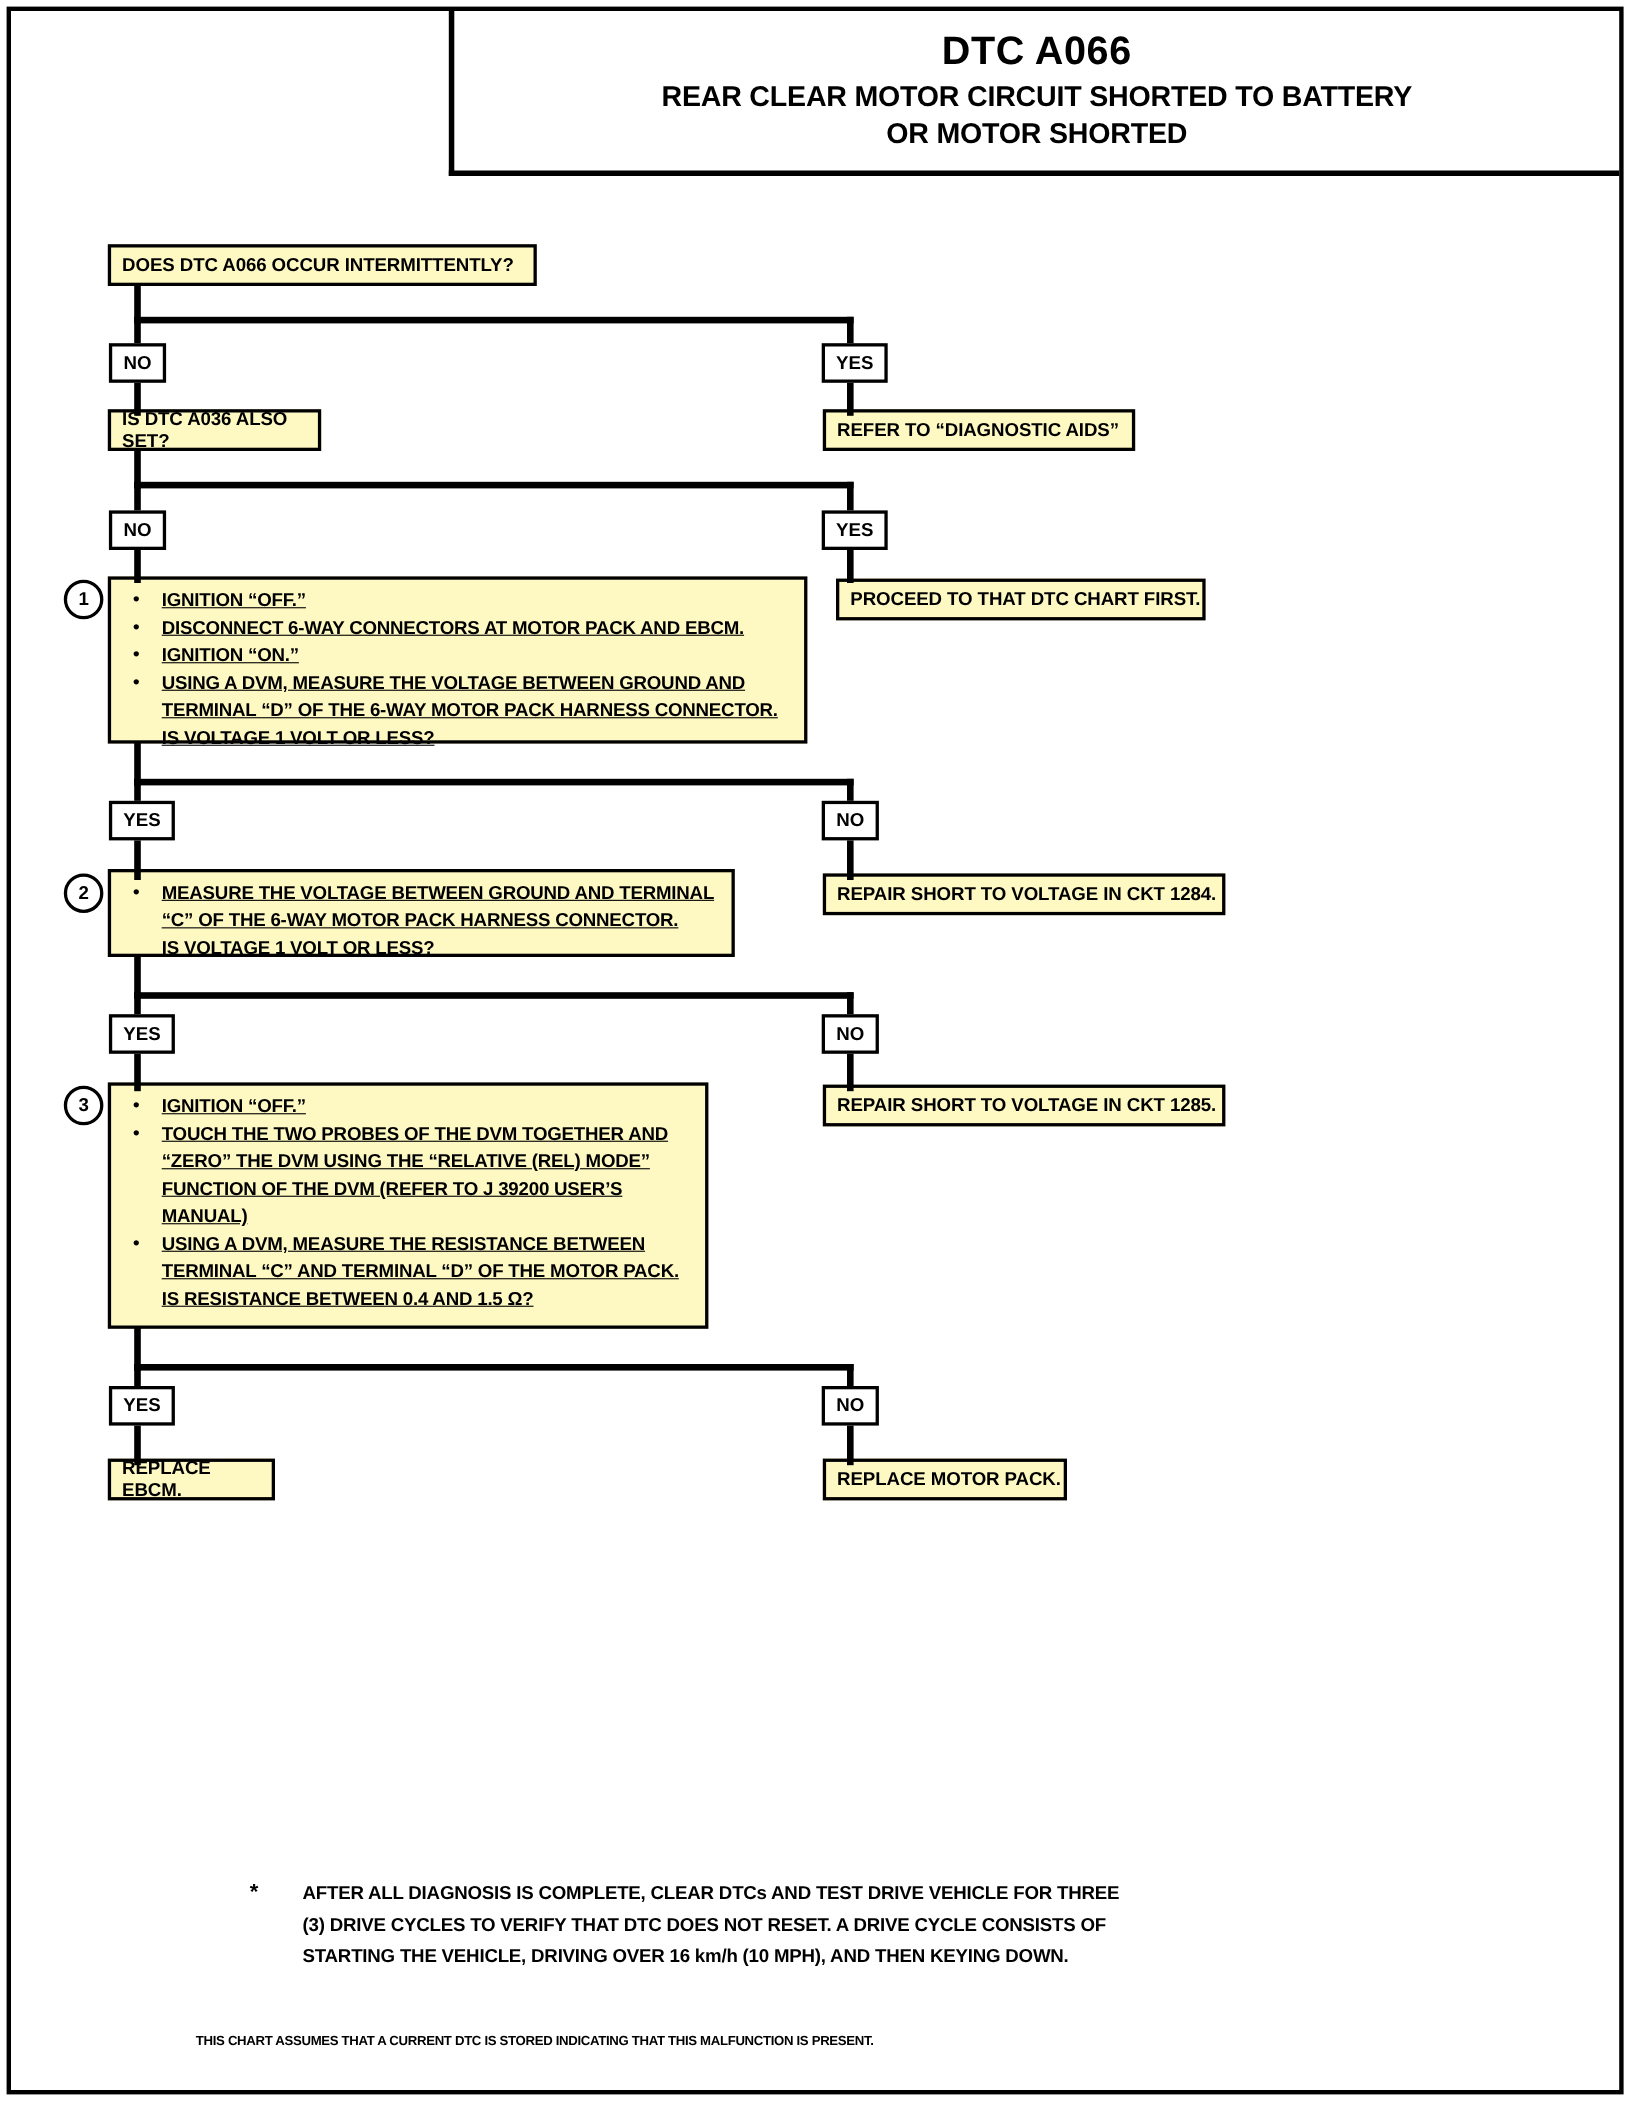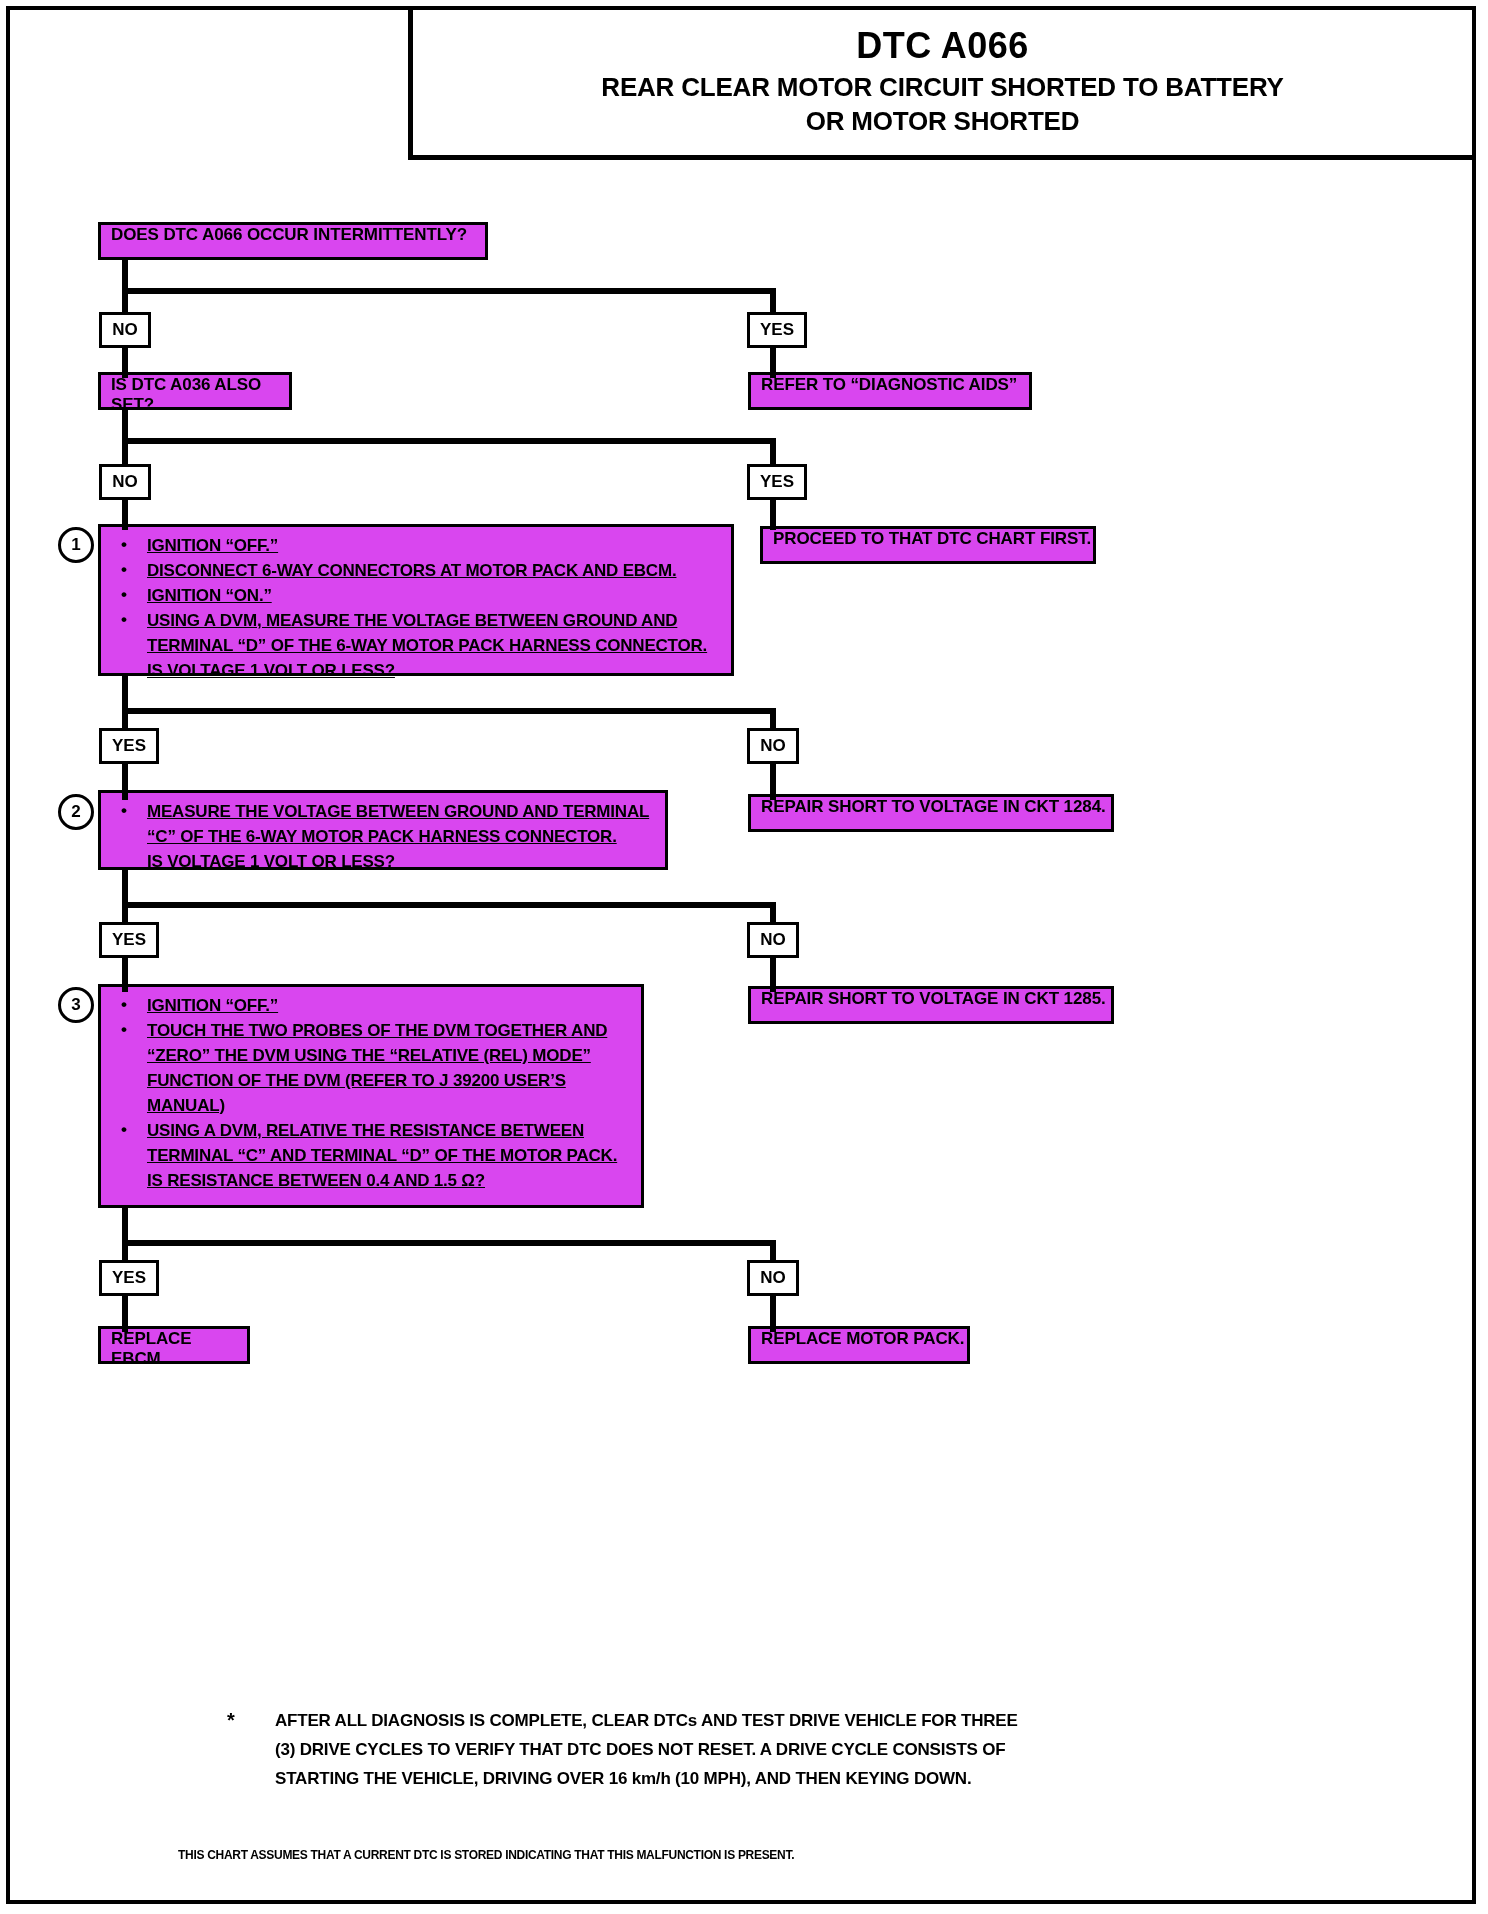--- a/index.html
+++ b/index.html
@@ -51,25 +51,26 @@
     font-weight: bold;
     line-height: 30px;
     letter-spacing: -0.2px;
     margin-top: 4px;
   }
   
   .fbox {
     position: absolute;
     border: 3px solid #000;
     box-sizing: border-box;
-    background: #d946ef;
+    background: #fef9c3;
     font-size: 17px;
     font-weight: bold;
     letter-spacing: -0.1px;
     display: flex;
+    align-items: center;
     padding-left: 10px;
   }
   .fbox.multi {
     display: block;
     padding: 7px 8px 7px 10px;
     text-decoration: underline;
   }
   
   .ynbox {
     position: absolute;
@@ -300,21 +301,21 @@
     <span>3</span>
   </div>
 
   <div class="fbox multi" style="left:98px; top:984px; width:546px; height:224px;">
     <ul class="blist">
       <li>IGNITION “OFF.”</li>
       <li>TOUCH THE TWO PROBES OF THE DVM TOGETHER AND</li>
       <li class="nobullet">“ZERO” THE DVM USING THE “RELATIVE (REL) MODE”</li>
       <li class="nobullet">FUNCTION OF THE DVM (REFER TO J 39200 USER’S</li>
       <li class="nobullet">MANUAL)</li>
-      <li>USING A DVM, RELATIVE THE RESISTANCE BETWEEN</li>
+      <li>USING A DVM, MEASURE THE RESISTANCE BETWEEN</li>
       <li class="nobullet">TERMINAL “C” AND TERMINAL “D” OF THE MOTOR PACK.</li>
       <li class="nobullet">IS RESISTANCE BETWEEN 0.4 AND 1.5 Ω?</li>
     </ul>
   </div>
 
   <div class="vline" style="left:122px; top:1206px; height:40px;"></div>
   <div class="hline" style="left:122px; top:1240px; width:654px;"></div>
   <div class="vline" style="left:122px; top:1240px; height:24px;"></div>
   <div class="vline" style="left:770px; top:1240px; height:24px;"></div>
 

